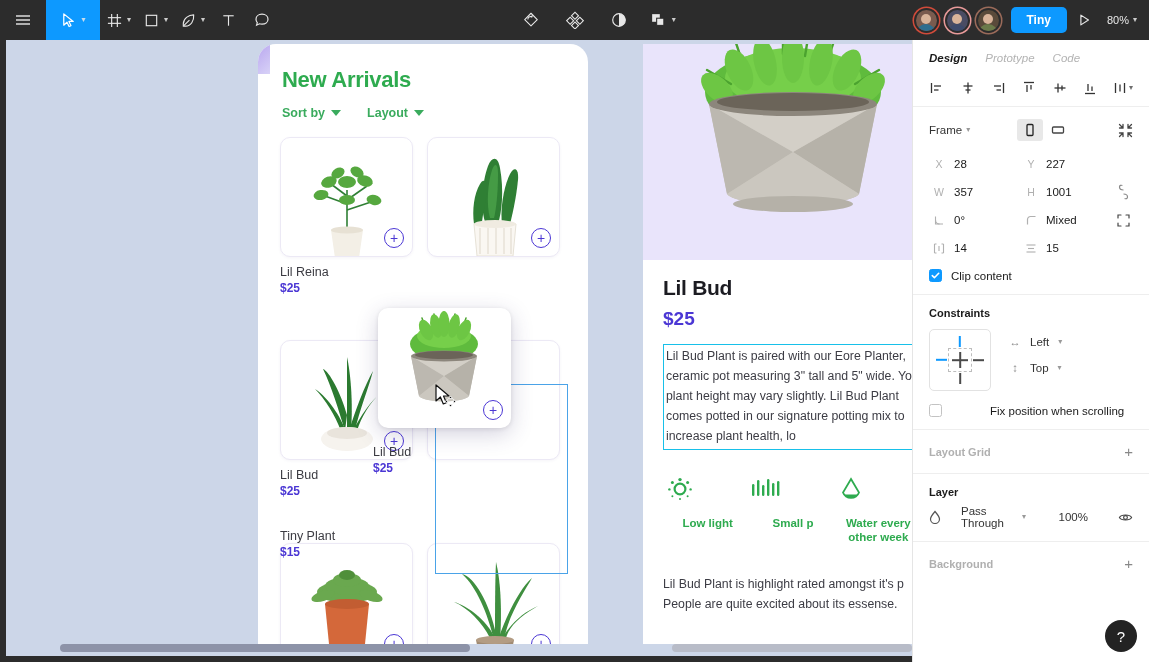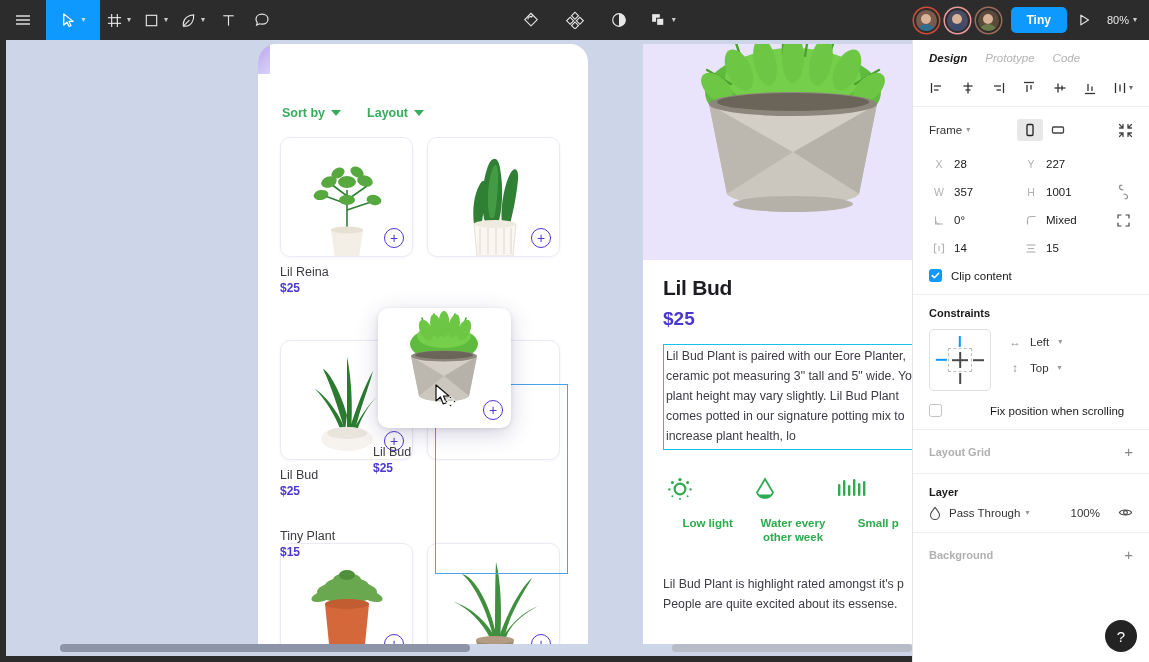--- a/index.html
+++ b/index.html
@@ -221,21 +221,21 @@
   }
   .cb-plus-h { position:absolute; left:50%; top:50%; width:16px; height:1.6px; background:#4a4a4a; transform:translate(-50%,-50%);}
   .cb-plus-v { position:absolute; left:50%; top:50%; width:1.6px; height:16px; background:#4a4a4a; transform:translate(-50%,-50%);}
   .cb-t { position:absolute; left:50%; top:6px; width:2.4px; height:11px; background:#0d99ff; transform:translateX(-50%); }
   .cb-b { position:absolute; left:50%; bottom:6px; width:1.6px; height:11px; background:#4a4a4a; transform:translateX(-50%); }
   .cb-l { position:absolute; top:50%; left:6px; height:2.4px; width:11px; background:#0d99ff; transform:translateY(-50%); }
   .cb-r { position:absolute; top:50%; right:6px; height:1.6px; width:11px; background:#4a4a4a; transform:translateY(-50%); }
   .cdrop { display: flex; align-items: center; gap: 9px; height: 26px; font-size: 11.5px; cursor: pointer;}
   .cdrop .ax { color: #8a8a8a; width: 12px; text-align:center; }
   .layer-row {
-    display: flex; align-items: center; gap: 8px; margin-top: 7px;
+    display: flex; align-items: center; gap: 20px; margin-top: 7px;
   }
   .blend { display:flex; align-items:center; gap:5px; font-size: 11.5px; cursor:pointer; flex:1; }
   .opacity { font-size: 11.5px; width: 42px; text-align:right; }
   .plus-btn { color: #888; font-size: 15px; cursor: pointer; line-height: 1; }
   .help-fab {
     position: absolute; right: 12px; bottom: 10px; width: 32px; height: 32px;
     border-radius: 50%; background: #232323; color: #fff;
     display: flex; align-items: center; justify-content: center;
     font-size: 15px; z-index: 60; cursor: pointer;
   }
@@ -352,20 +352,21 @@
     <div class="zoom-ctl">
       <span>80%</span>
       <span class="caret">▾</span>
     </div>
   </div>
 
   <div class="canvas">
     <div class="canvas-inner">
 
       <div class="frame-list">
+        <div class="list-title">New Arrivals</div>
 
         <div class="list-filters">
           <div class="filter-chip">
             <span>Sort by</span>
             <span class="tri-down"></span>
           </div>
           <div class="filter-chip">
             <span>Layout</span>
             <span class="tri-down"></span>
           </div>
@@ -560,38 +561,38 @@
                     <circle cx="22.6" cy="20.3" r="1"></circle>
                   <circle cx="15" cy="23" r="1"></circle>
                     <circle cx="7.4" cy="20.3" r="1"></circle>
                   <circle cx="4.4" cy="13.4" r="1.2"></circle>
                     <circle cx="7.4" cy="6.6" r="1.5"></circle>
                 </g>
               </svg>
               <div class="care-label">Low light</div>
             </div>
             <div class="care-item">
-              <svg width="30" height="30" viewBox="0 0 30 30">
-                <path d="M15 3 L23 16.5 A8.6 8.6 0 0 1 7 16.5 Z" fill="none" stroke="#2eab4f" stroke-width="1.8"></path>
-                <path d="M8.1 18.5 A8.6 8.6 0 0 0 21.9 18.5 Z" fill="#2eab4f"></path>
-              </svg>
-              <div class="care-label">Water every other week</div>
-            </div>
-            <div class="care-item">
               <svg width="34" height="30" viewBox="0 0 34 30">
                 <g fill="#2eab4f">
                   <rect x="2" y="8" width="2.4" height="12" rx="1.2"></rect>
                   <rect x="7" y="4" width="2.4" height="16" rx="1.2"></rect>
                   <rect x="12" y="9" width="2.4" height="11" rx="1.2"></rect>
                   <rect x="17" y="3" width="2.4" height="17" rx="1.2"></rect>
                   <rect x="22" y="7" width="2.4" height="13" rx="1.2"></rect>
                   <rect x="27" y="5" width="2.4" height="15" rx="1.2"></rect>
                 </g>
               </svg>
               <div class="care-label">Small p</div>
+            </div>
+            <div class="care-item">
+              <svg width="30" height="30" viewBox="0 0 30 30">
+                <path d="M15 3 L23 16.5 A8.6 8.6 0 0 1 7 16.5 Z" fill="none" stroke="#2eab4f" stroke-width="1.8"></path>
+                <path d="M8.1 18.5 A8.6 8.6 0 0 0 21.9 18.5 Z" fill="#2eab4f"></path>
+              </svg>
+              <div class="care-label">Water every other week</div>
             </div>
           </div>
 
           <div class="detail-foot">Lil Bud Plant is highlight rated amongst it's p People are quite excited about its essense.</div>
         </div>
 
       </div>
 
       <div class="sel-rect"></div>
 

